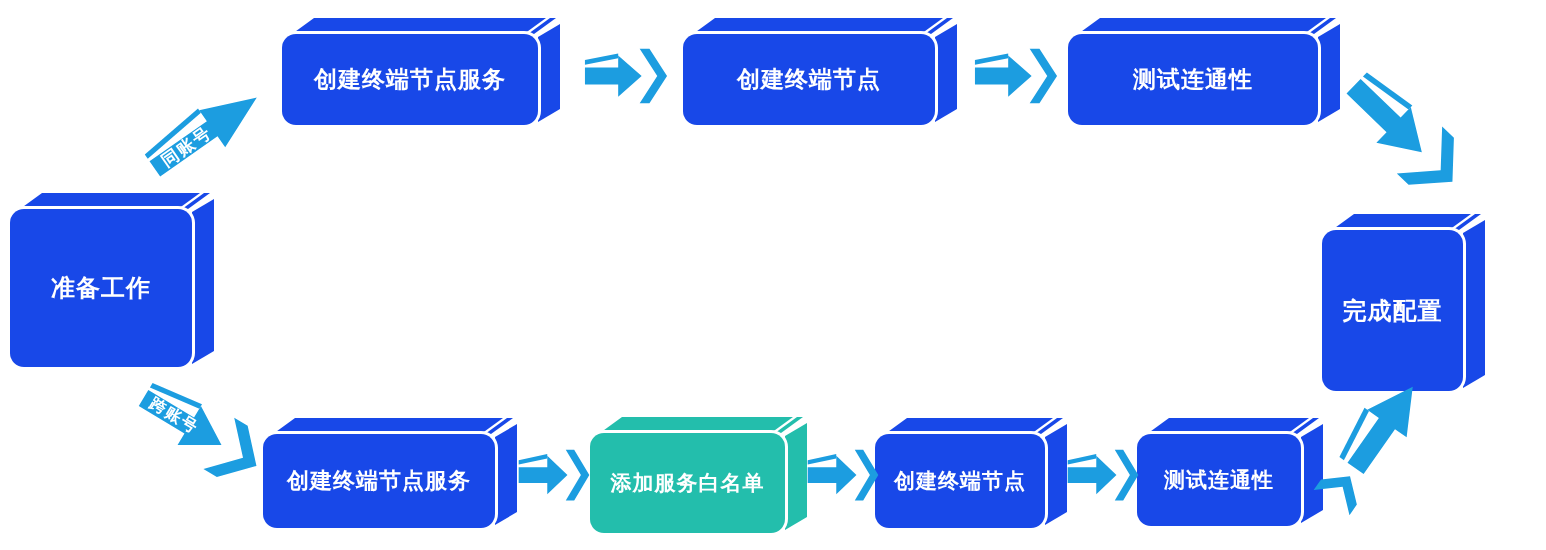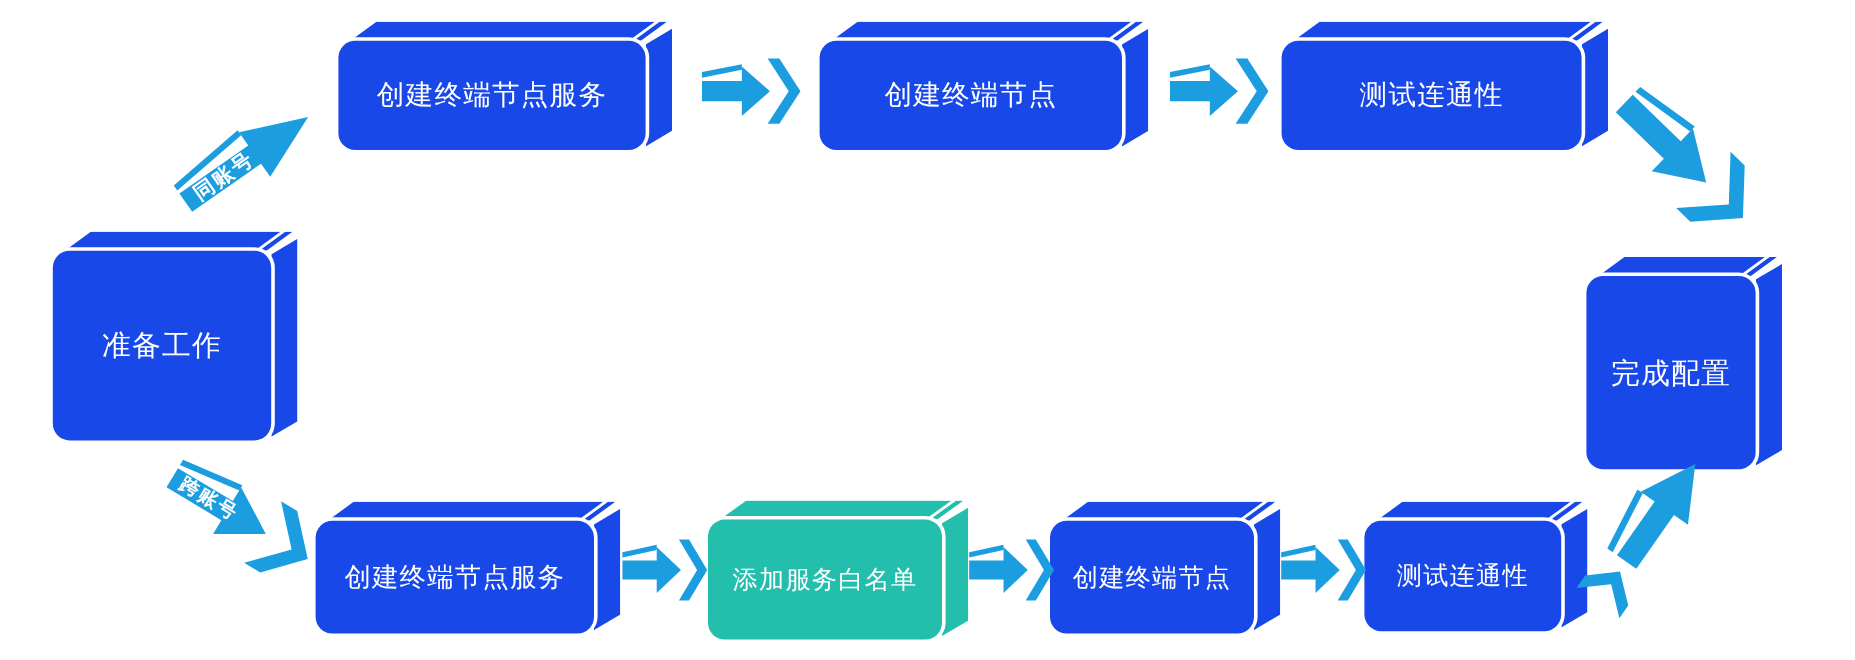--- a/index.html
+++ b/index.html
@@ -10,39 +10,39 @@
   .box3d{position:absolute;--c:#1848E8;--dx:22px;--dy:16px;}
   .box3d.teal{--c:#23BEAC;}
   .b-top{position:absolute;left:0;top:0;width:100%;height:var(--dy);background:var(--c);
     clip-path:polygon(10px 100%, calc(100% - var(--dx) - 14px) 100%, calc(100% - 14px) 0, calc(var(--dx) + 10px) 0);}
   .b-bevel{position:absolute;left:0;top:0;width:100%;height:100%;background:var(--c);
     clip-path:polygon(calc(100% - var(--dx) - 10px) var(--dy), calc(100% - 10px) 0, calc(100% - 4px) 0, calc(100% - var(--dx) - 4px) var(--dy));}
   .b-right{position:absolute;right:0;top:0;width:var(--dx);height:100%;background:var(--c);
     clip-path:polygon(0 calc(var(--dy) + 3px), 100% 6px, 100% calc(100% - var(--dy)), 0 calc(100% - 3px));}
   .b-front{position:absolute;left:0;top:var(--dy);right:var(--dx);bottom:0;background:var(--c);
     border-radius:14px;box-shadow:0 0 0 3px #ffffff;display:flex;align-items:center;justify-content:center;}
-  .b-label{color:#ffffff;font-weight:normal;letter-spacing:1px;white-space:nowrap;}
+  .b-label{color:#ffffff;font-weight:bold;letter-spacing:1px;white-space:nowrap;}
   .fs24 .b-label{font-size:24px;}
   .fs23 .b-label{font-size:23px;}
   .fs22 .b-label{font-size:22px;}
   .fs21 .b-label{font-size:21px;}
 
   
   .arrow{position:absolute;}
   .arrow svg{display:block;width:100%;height:100%;}
   .ashape{fill:#1C9DE0;}
   .alabel{position:absolute;left:3%;width:55%;top:50%;transform:translateY(-50%);
     text-align:center;color:#ffffff;font-weight:bold;font-size:17px;letter-spacing:2px;white-space:nowrap;}
 </style>
 </head>
 <body>
 
 <div class="canvas">
 
-  <div class="box3d fs24" style="left:10px;top:193px;width:204px;height:174px;margin-left:34px;">
+  <div class="box3d fs24" style="left:10px;top:193px;width:204px;height:174px;">
     <div class="b-top"></div>
     <div class="b-bevel"></div>
     <div class="b-right"></div>
     <div class="b-front">
       <span class="b-label">准备工作</span>
     </div>
   </div>
 
   <div class="box3d fs23" style="left:282px;top:18px;width:278px;height:107px;">
     <div class="b-top"></div>

